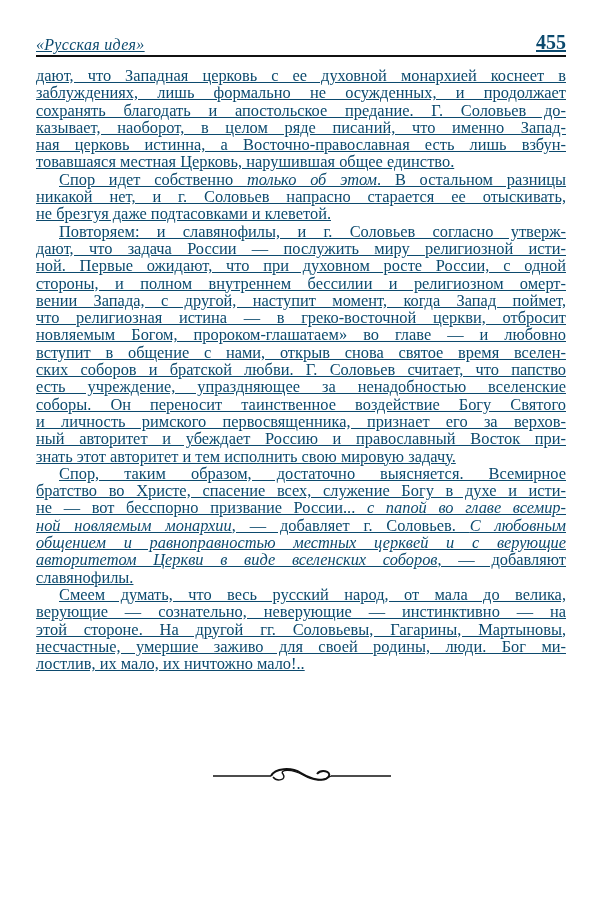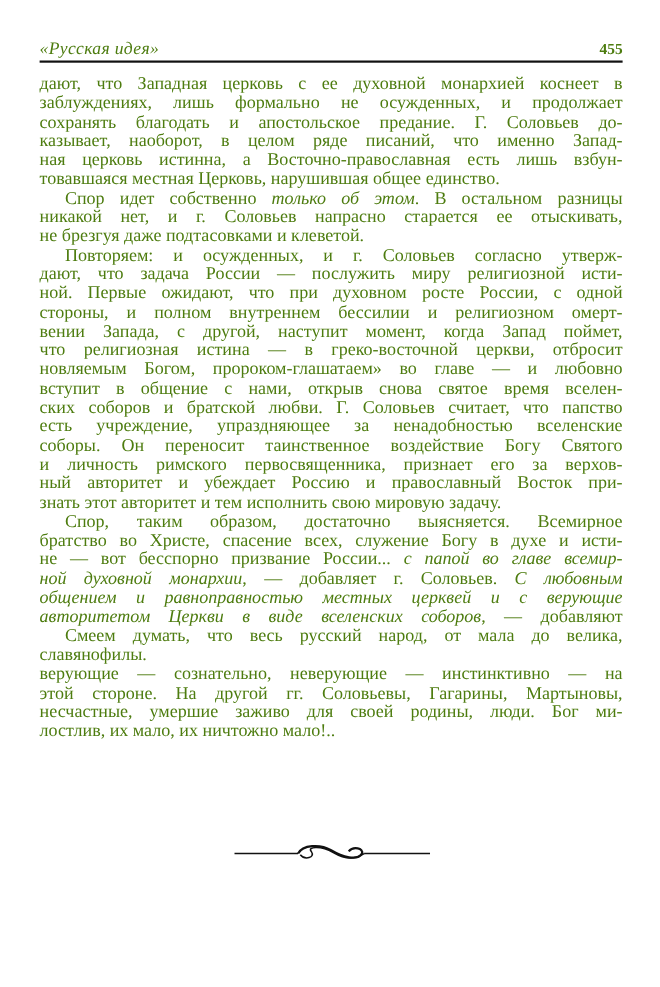--- a/index.html
+++ b/index.html
@@ -1,27 +1,28 @@
 <!DOCTYPE html>
 <html><head>
 <meta charset="utf-8">
 <style>
   html, body { margin: 0; padding: 0; background: #ffffff; }
   body { width: 600px; height: 897px; position: relative; overflow: hidden; }
   .page {
     position: absolute; left: 36px; top: 30px; width: 530px;
-    color: #4d7c0f;
+    color: #0c4a6e;
     font-family: "Liberation Serif", "DejaVu Serif", serif;
+    text-decoration: underline;
   }
   .running-head {
     display: flex; justify-content: space-between; align-items: flex-end;
     height: 24px; border-bottom: 2px solid #111; padding-bottom: 1px;
   }
   .rh-title { font-style: italic; font-size: 16px; letter-spacing: 0.3px; }
-  .rh-page { font-size: 14px; font-weight: bold; }
+  .rh-page { font-size: 20px; font-weight: bold; }
   .body { margin-top: 10px; font-size: 16.4px; line-height: 17.3px; text-align: justify; }
   .line { display: block; white-space: nowrap; text-align-last: justify; text-align: justify; height: 17.3px; }
   .line.last { text-align-last: left; }
   .line.indent { padding-left: 23px; }
   .it { font-style: italic; margin-top: 28px; }
   .ornament { position: absolute; left: 213px; top: 765px; width: 178px; height: 20px; }
 </style>
 </head>
 <body>
 
@@ -33,42 +34,42 @@
   <div class="body" id="body">
       <span class="line">дают, что Западная церковь с ее духовной монархией коснеет в</span>
       <span class="line">заблуждениях, лишь формально не осужденных, и продолжает</span>
       <span class="line">сохранять благодать и апостольское предание. Г. Соловьев до-</span>
       <span class="line">казывает, наоборот, в целом ряде писаний, что именно Запад-</span>
       <span class="line">ная церковь истинна, а Восточно-православная есть лишь взбун-</span>
       <span class="line last">товавшаяся местная Церковь, нарушившая общее единство.</span>
       <span class="line indent">Спор идет собственно <span class="it">только об этом</span>. В остальном разницы</span>
       <span class="line">никакой нет, и г. Соловьев напрасно старается ее отыскивать,</span>
       <span class="line last">не брезгуя даже подтасовками и клеветой.</span>
-      <span class="line indent">Повторяем: и осужденных, и г. Соловьев согласно утверж-</span>
+      <span class="line indent">Повторяем: и славянофилы, и г. Соловьев согласно утверж-</span>
       <span class="line">дают, что задача России — послужить миру религиозной исти-</span>
       <span class="line">ной. Первые ожидают, что при духовном росте России, с одной</span>
       <span class="line">стороны, и полном внутреннем бессилии и религиозном омерт-</span>
       <span class="line">вении Запада, с другой, наступит момент, когда Запад поймет,</span>
       <span class="line">что религиозная истина — в греко-восточной церкви, отбросит</span>
       <span class="line">новляемым Богом, пророком-глашатаем» во главе — и любовно</span>
       <span class="line">вступит в общение с нами, открыв снова святое время вселен-</span>
       <span class="line">ских соборов и братской любви. Г. Соловьев считает, что папство</span>
       <span class="line">есть учреждение, упраздняющее за ненадобностью вселенские</span>
       <span class="line">соборы. Он переносит таинственное воздействие Богу Святого</span>
       <span class="line">и личность римского первосвященника, признает его за верхов-</span>
       <span class="line">ный авторитет и убеждает Россию и православный Восток при-</span>
       <span class="line last">знать этот авторитет и тем исполнить свою мировую задачу.</span>
       <span class="line indent">Спор, таким образом, достаточно выясняется. Всемирное</span>
       <span class="line">братство во Христе, спасение всех, служение Богу в духе и исти-</span>
       <span class="line">не — вот бесспорно призвание России... <span class="it">с папой во главе всемир-</span></span>
-      <span class="line"><span class="it">ной духовной монархии</span>, — добавляет г. Соловьев. <span class="it">С любовным</span></span>
+      <span class="line"><span class="it">ной новляемым монархии</span>, — добавляет г. Соловьев. <span class="it">С любовным</span></span>
       <span class="line"><span class="it">общением и равноправностью местных церквей и с верующие</span></span>
       <span class="line"><span class="it">авторитетом Церкви в виде вселенских соборов</span>, — добавляют</span>
+      <span class="line last">славянофилы.</span>
       <span class="line indent">Смеем думать, что весь русский народ, от мала до велика,</span>
-      <span class="line last">славянофилы.</span>
       <span class="line">верующие — сознательно, неверующие — инстинктивно — на</span>
       <span class="line">этой стороне. На другой гг. Соловьевы, Гагарины, Мартыновы,</span>
       <span class="line">несчастные, умершие заживо для своей родины, люди. Бог ми-</span>
       <span class="line last">лостлив, их мало, их ничтожно мало!..</span>
     </div>
 </div>
 
 <svg class="ornament" viewBox="0 0 178 20">
   <line x1="0" y1="11" x2="58" y2="11" stroke="#111" stroke-width="1.4"></line>
   <line x1="118" y1="11" x2="178" y2="11" stroke="#111" stroke-width="1.4"></line>

